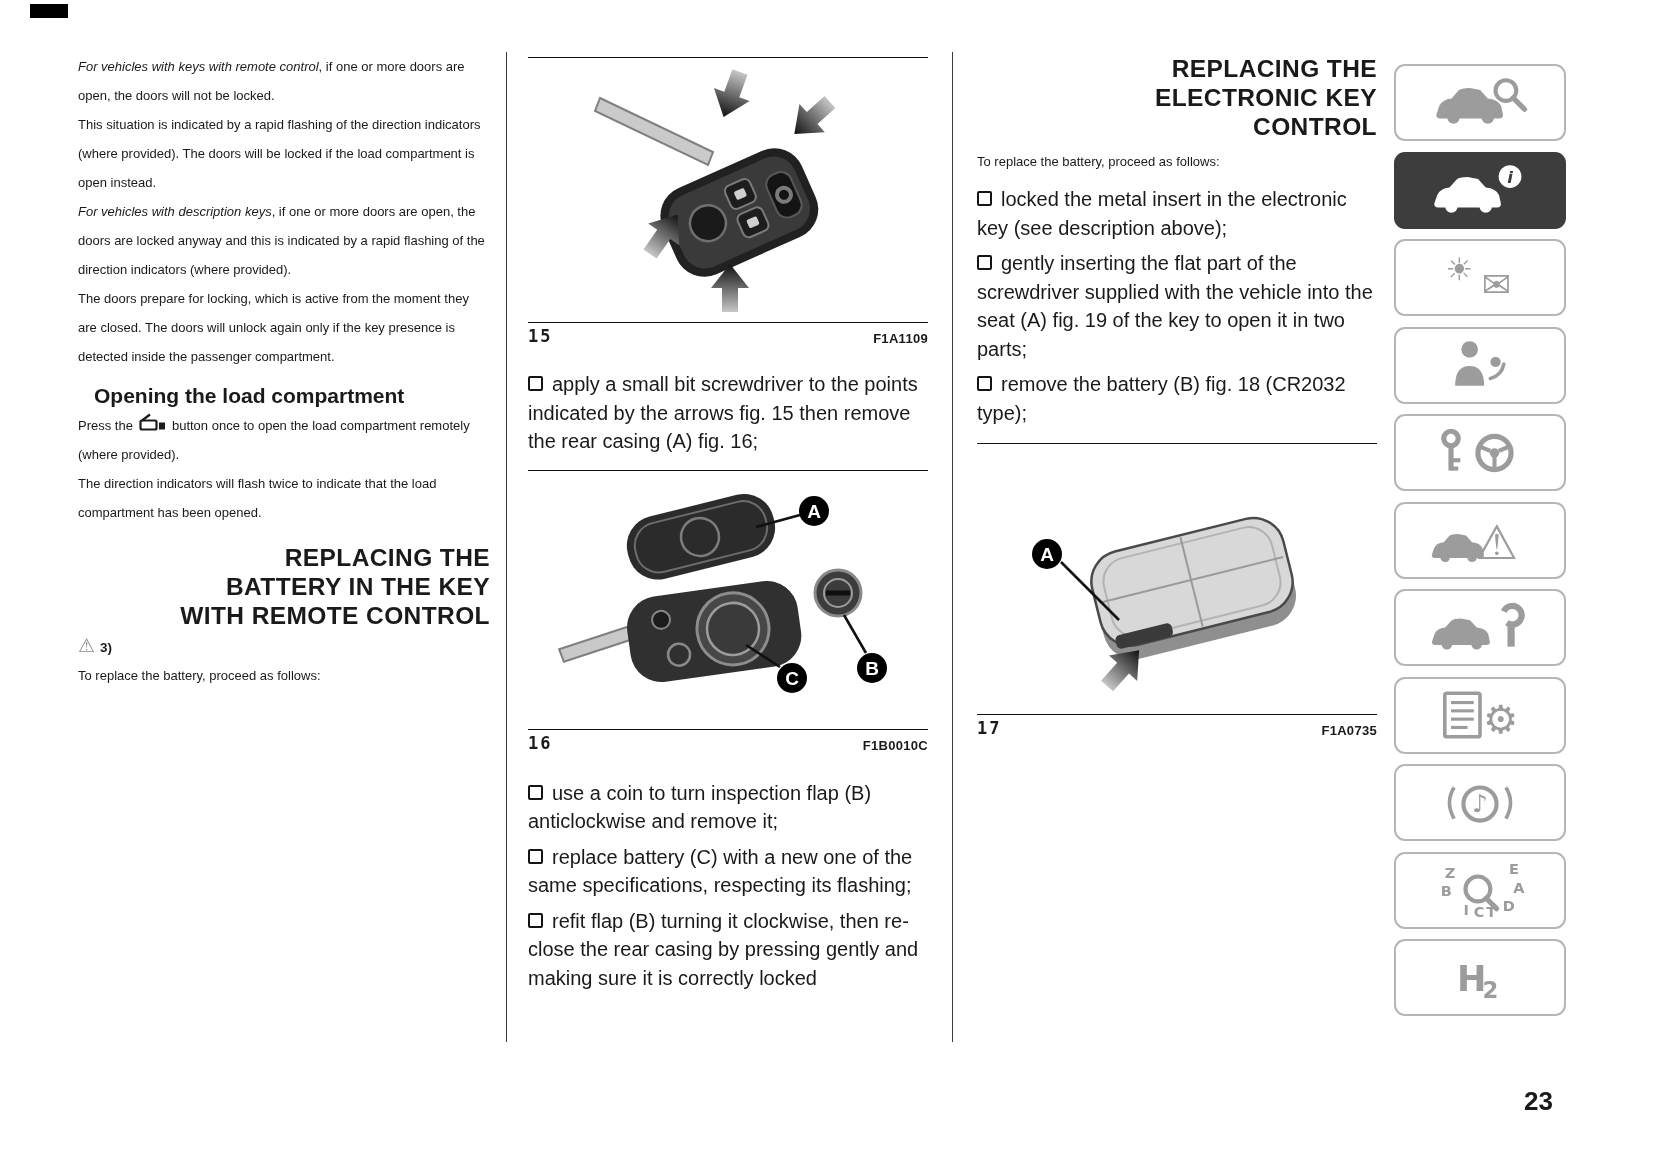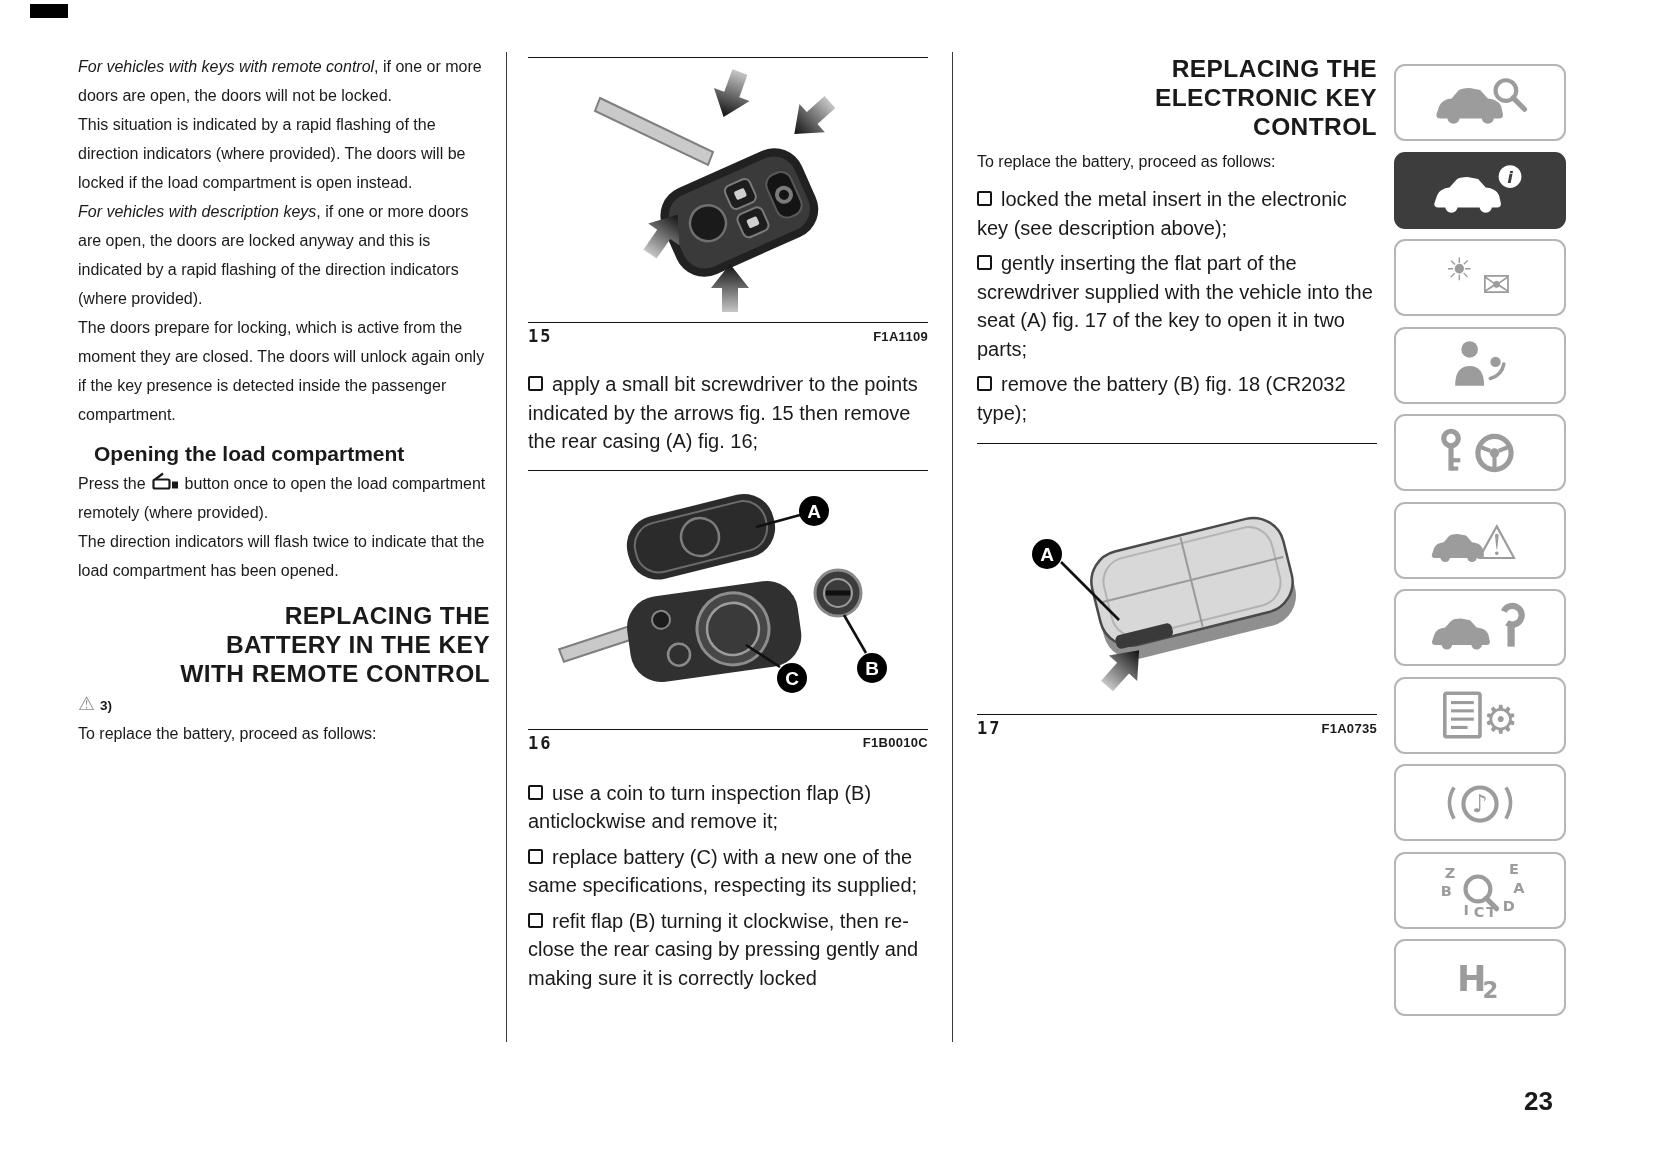--- a/index.html
+++ b/index.html
@@ -9,37 +9,37 @@
   }
   #print-mark { position:absolute; left:30px; top:4px; width:38px; height:14px; background:#000; }
   .vrule { position:absolute; top:52px; height:990px; width:1.4px; background:#3a3a3a; }
   #vrule-1 { left:506px; } #vrule-2 { left:952px; }
 
   .col { position:absolute; top:52px; }
   #col-left  { left:78px;  width:412px; }
   #col-mid   { left:528px; width:400px; }
   #col-right { left:977px; width:400px; }
 
-  p.body   { font-size:16px; line-height:29px; margin:0; }
+  p.body   { font-size:13px; line-height:29px; margin:0; }
   p.bullet { font-size:20px; line-height:28.5px; margin:0 0 7px 0; }
   .it { font-style:italic; }
   .sq { display:inline-block; width:11px; height:11px; border:2.6px solid #141414;
         border-radius:2px; margin-right:9px; }
   .sub-heading { font-size:21px; font-weight:bold; margin:13px 0 3px 16px; }
   .upper-heading { font-size:24.5px; font-weight:800; line-height:29px;
         letter-spacing:0.4px; margin:16px 0 6px 0;text-align:right; }
   .upper-heading.first { margin-top:2px; }
   .note-row { display:flex; align-items:flex-end; gap:5px; margin:2px 0 6px 0; }
   .warn-glyph { font-size:19px; color:#8d8d8d; line-height:19px; }
   .note-ref { font-size:13.5px; font-weight:bold; }
 
   .fig { margin:0; }
   .fig-rule { border-top:1.7px solid #111; height:0; }
   .fig svg { display:block; margin:4px 0; }
-  .fig-cap { display:flex; justify-content:space-between; align-items:center; padding-top:3px; }
+  .fig-cap { display:flex; justify-content:space-between; align-items:flex-end; padding-top:3px; }
   .fig-num { font-family:"DejaVu Sans Mono", monospace; font-weight:bold; font-size:17px; letter-spacing:2px; }
   .fig-code { font-weight:bold; font-size:13px; letter-spacing:0.3px; }
   .fig-label-text { font-family:"Liberation Sans", sans-serif; font-weight:bold; }
 
   .trunk-icon { margin:0 6px; vertical-align:-2px; }
 
   #sidebar { position:absolute; left:1394px; top:64px; width:172px;
      display:flex; flex-direction:column; gap:10.5px; }
   .tab { height:77px; border:2px solid #b5b5b5; border-radius:11px; background:#fff;
      color:#9c9c9c; display:flex; align-items:center; justify-content:center;
@@ -162,33 +162,33 @@
       <text class="fig-label-text" x="264" y="210" font-size="19" text-anchor="middle" fill="#fff">C</text>
     </svg>
     <div class="fig-rule"></div>
     <figcaption class="fig-cap">
       <span class="fig-num">16</span>
       <span class="fig-code">F1B0010C</span>
     </figcaption>
   </figure>
 
   <p class="bullet" style="margin-top:26px;"><span class="sq"></span><span>use a coin to turn inspection flap (B) anticlockwise and remove it;</span></p>
-  <p class="bullet"><span class="sq"></span><span>replace battery (C) with a new one of the same specifications, respecting its supplied;</span></p>
+  <p class="bullet"><span class="sq"></span><span>replace battery (C) with a new one of the same specifications, respecting its flashing;</span></p>
   <p class="bullet"><span class="sq"></span><span>refit flap (B) turning it clockwise, then re-close the rear casing by pressing gently and making sure it is correctly locked</span></p>
 </div>
 
 <div class="col" id="col-right">
   <h2 class="upper-heading first">
     <span style="display:block">REPLACING THE</span>
     <span style="display:block">ELECTRONIC KEY</span>
     <span style="display:block">CONTROL</span>
   </h2>
   <p class="body">To replace the battery, proceed as follows:</p>
   <p class="bullet" style="margin-top:9px;"><span class="sq"></span><span>locked the metal insert in the electronic key (see description above);</span></p>
-  <p class="bullet"><span class="sq"></span><span>gently inserting the flat part of the screwdriver supplied with the vehicle into the seat (A) fig. 17 of the key to open it in two parts;</span></p>
+  <p class="bullet"><span class="sq"></span><span>gently inserting the flat part of the screwdriver supplied with the vehicle into the seat (A) fig. 19 of the key to open it in two parts;</span></p>
   <p class="bullet"><span class="sq"></span><span>remove the battery (B) fig. 18 (CR2032 type);</span></p>
 
   <figure class="fig" style="margin-top:16px;">
     <div class="fig-rule"></div>
     <svg width="400" height="262" viewBox="0 0 400 262">
       <g transform="rotate(-14 215 140)">
         <rect x="118" y="100" width="197" height="96" rx="31" fill="#8f8f8f"></rect>
         <rect x="118" y="86" width="197" height="96" rx="31" fill="#d8d8d8" stroke="#4a4a4a" stroke-width="2.5"></rect>
         <rect x="130" y="94" width="173" height="80" rx="24" fill="none" stroke="#b3b3b3" stroke-width="2"></rect>
         <line x1="216" y1="88" x2="216" y2="180" stroke="#9a9a9a" stroke-width="2"></line>

